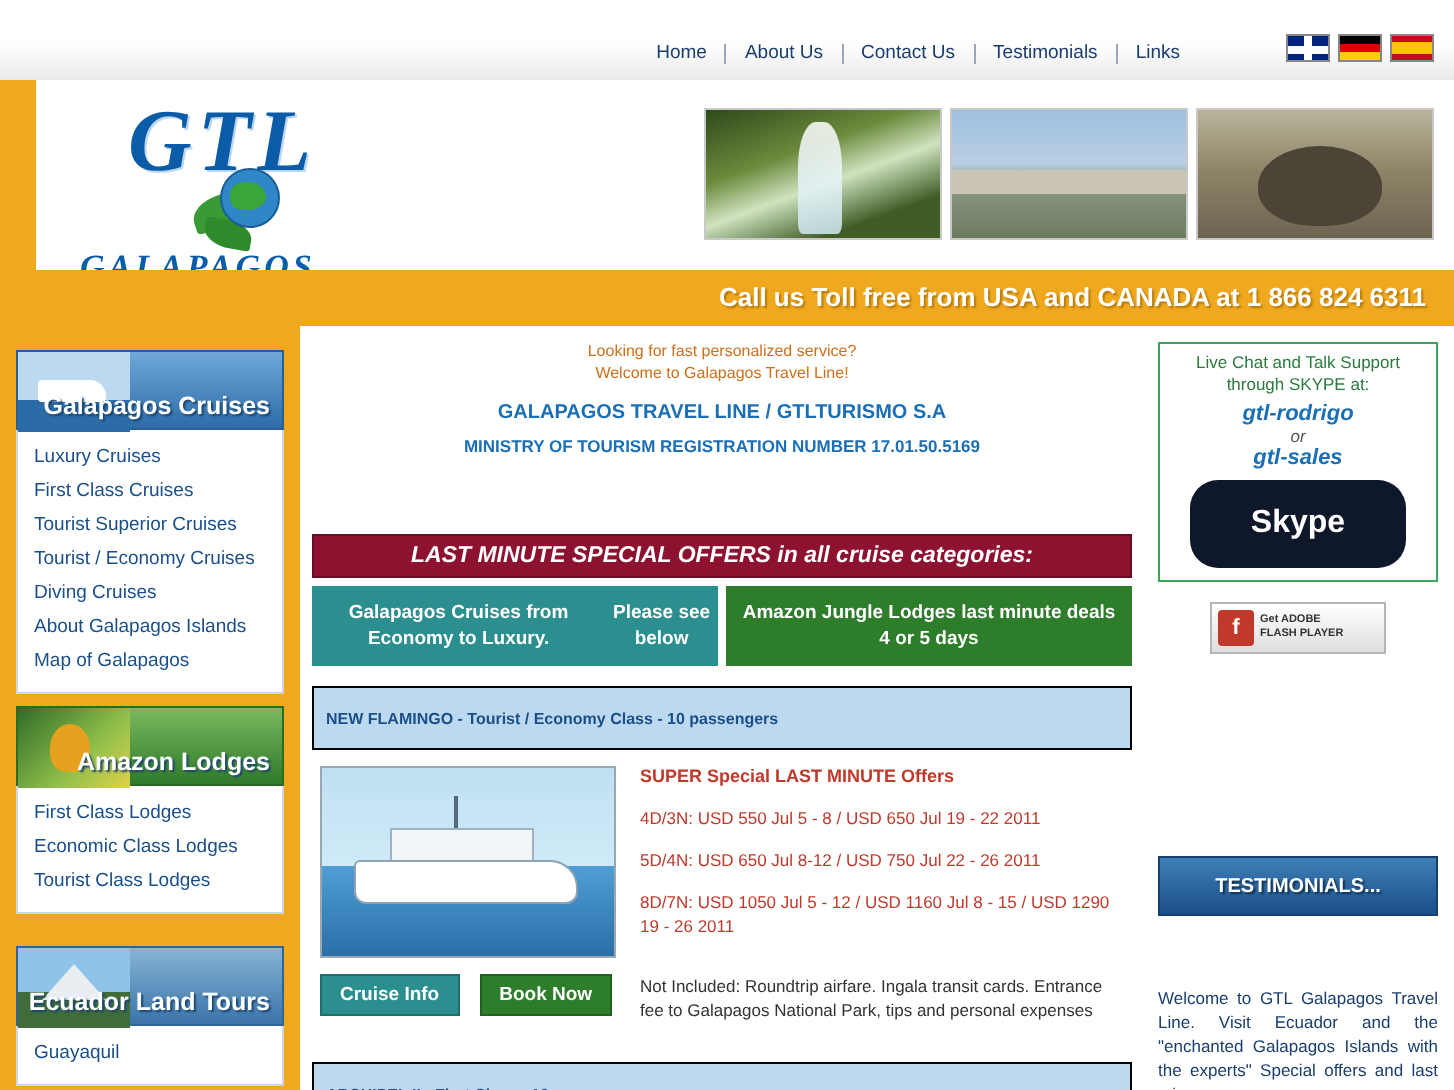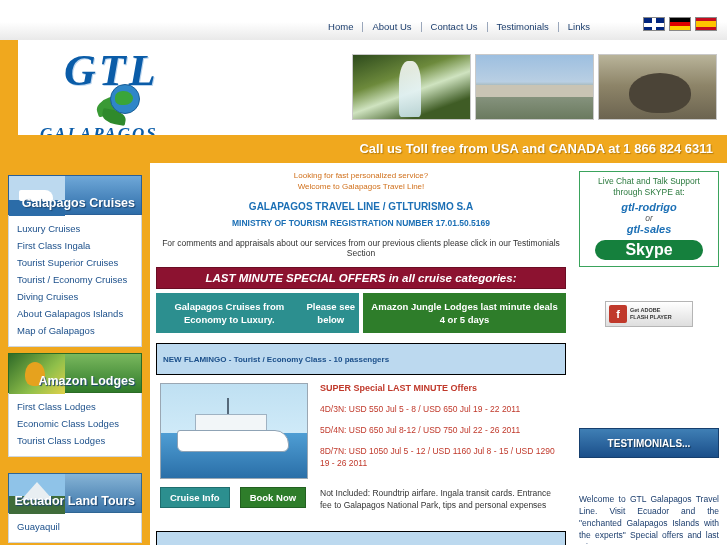--- a/index.html
+++ b/index.html
@@ -267,22 +267,22 @@
   .skypebox {
     position: absolute; left: 6px; top: 8px; width: 140px;
     border: 1px solid #3aa35c; background: #ffffff; text-align: center;
     padding: 4px 0 6px 0;
   }
   .skypebox .l1 { color: #2b7a3e; font-size: 8.5px; line-height: 11px; }
   .skypebox .l2 { color: #2b7a3e; font-size: 8.5px; line-height: 11px; margin-bottom: 3px;}
   .skypebox .id { color: #1b6fb5; font-size: 11px; font-style: italic; font-weight: bold; }
   .skypebox .or { color: #555; font-size: 8.5px; font-style: italic;}
   .skype-logo {
-    margin: 5px auto 0; width: 108px; height: 20px; border-radius: 14px;
-    background: #15803d; color: #ffffff; font-weight: bold; font-size: 16px;
+    margin: 5px auto 0; width: 108px; height: 44px; border-radius: 14px;
+    background: #0f172a; color: #ffffff; font-weight: bold; font-size: 16px;
     display: flex; align-items: center; justify-content: center;
     font-family: "Liberation Sans", sans-serif;
   }
   .flashbox {
     position: absolute; left: 6px; top: 130px; width: 140px; text-align: center;
   }
   .flashbox .txt { color: #1b3d6d; font-size: 10.5px; font-weight: bold; line-height: 15px; }
   .flash-btn {
     margin: 8px auto 0; width: 88px; height: 26px;
     border: 1px solid #b5b5b5; background: linear-gradient(to bottom,#ffffff,#dedede);
@@ -352,21 +352,21 @@
 
   <div class="leftcol">
 
     <div class="navblock" style="top:12px;">
       <div class="navhead">
         <div class="thumb thumb-boat"></div>
         <div class="title">Galapagos Cruises</div>
       </div>
       <div class="navlist">
         <a href="#">Luxury Cruises</a>
-        <a href="#">First Class Ingala</a>
+        <a href="#">First Class Cruises</a>
         <a href="#">Tourist Superior Cruises</a>
         <a href="#">Tourist / Economy Cruises</a>
         <a href="#">Diving Cruises</a>
         <a href="#">About Galapagos Islands</a>
         <a href="#">Map of Galapagos</a>
       </div>
     </div>
 
     <div class="navblock" style="top:190px;">
       <div class="navhead amazon">
@@ -390,21 +390,20 @@
       </div>
     </div>
   </div>
 
   <div class="centercol">
     <div class="welcome">
       <div class="line1">Looking for fast personalized service?</div>
       <div class="line2">Welcome to Galapagos Travel Line!</div>
       <div class="line3">GALAPAGOS TRAVEL LINE / GTLTURISMO S.A</div>
       <div class="line4">MINISTRY OF TOURISM REGISTRATION NUMBER 17.01.50.5169</div>
-      <div class="line5">For comments and appraisals about our services from our previous clients please click in our Testimonials Section</div>
     </div>
 
     <div class="redbanner">LAST MINUTE SPECIAL OFFERS in all cruise categories:</div>
 
     <div class="twoboxes">
       <div class="box-teal">
         <span>Galapagos Cruises from Economy to Luxury.</span>
         <span>Please see below</span>
       </div>
       <div class="box-green">Amazon Jungle Lodges last minute deals 4 or 5 days</div>

